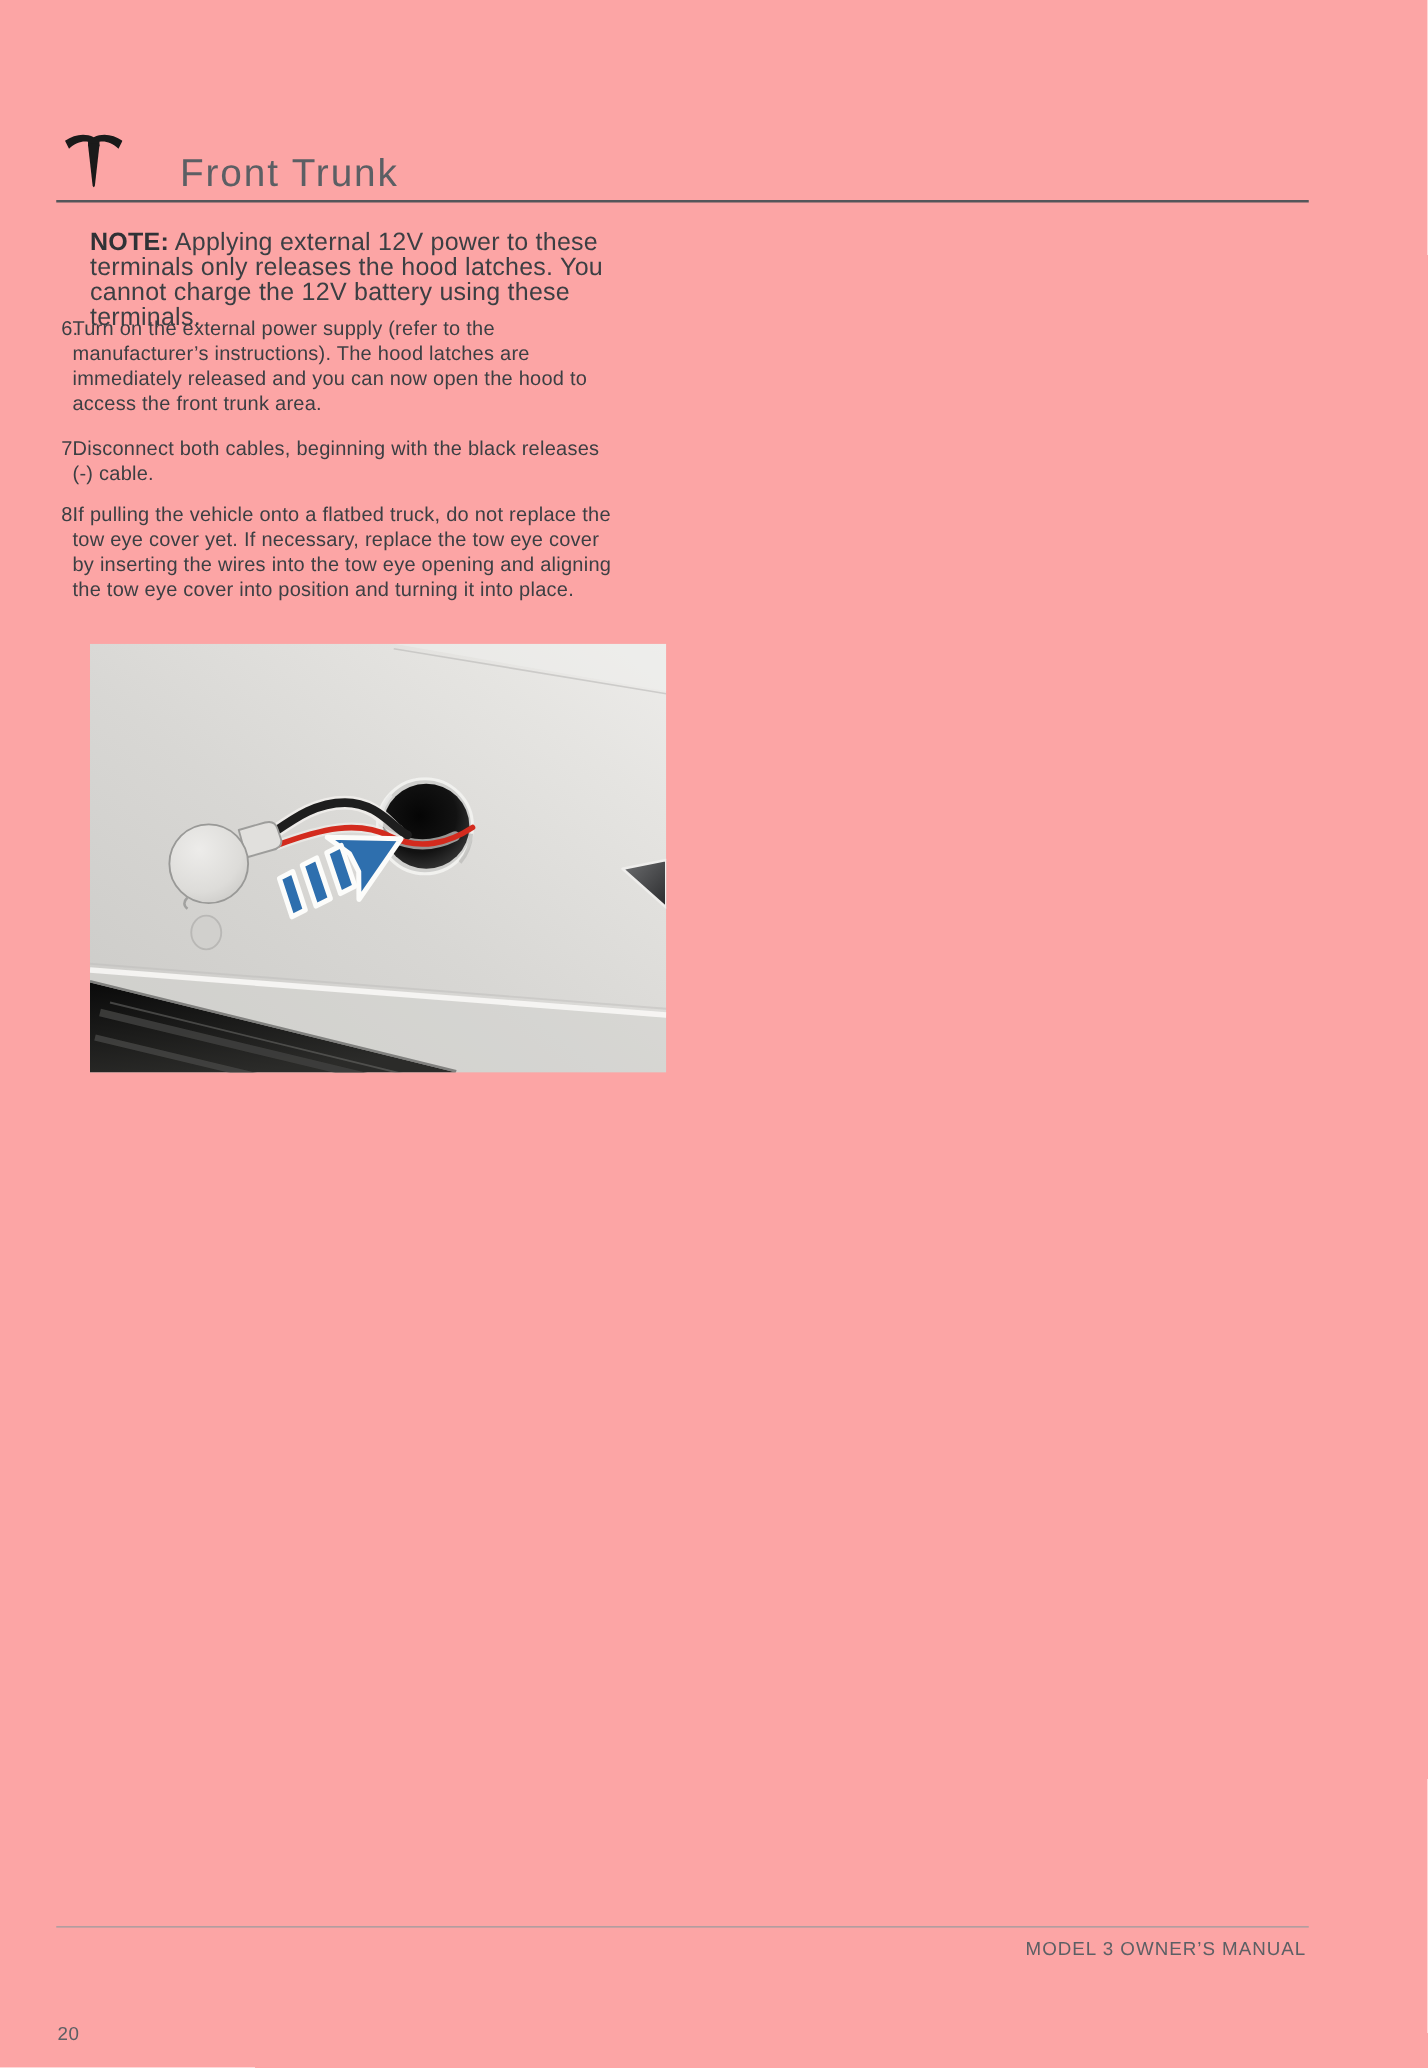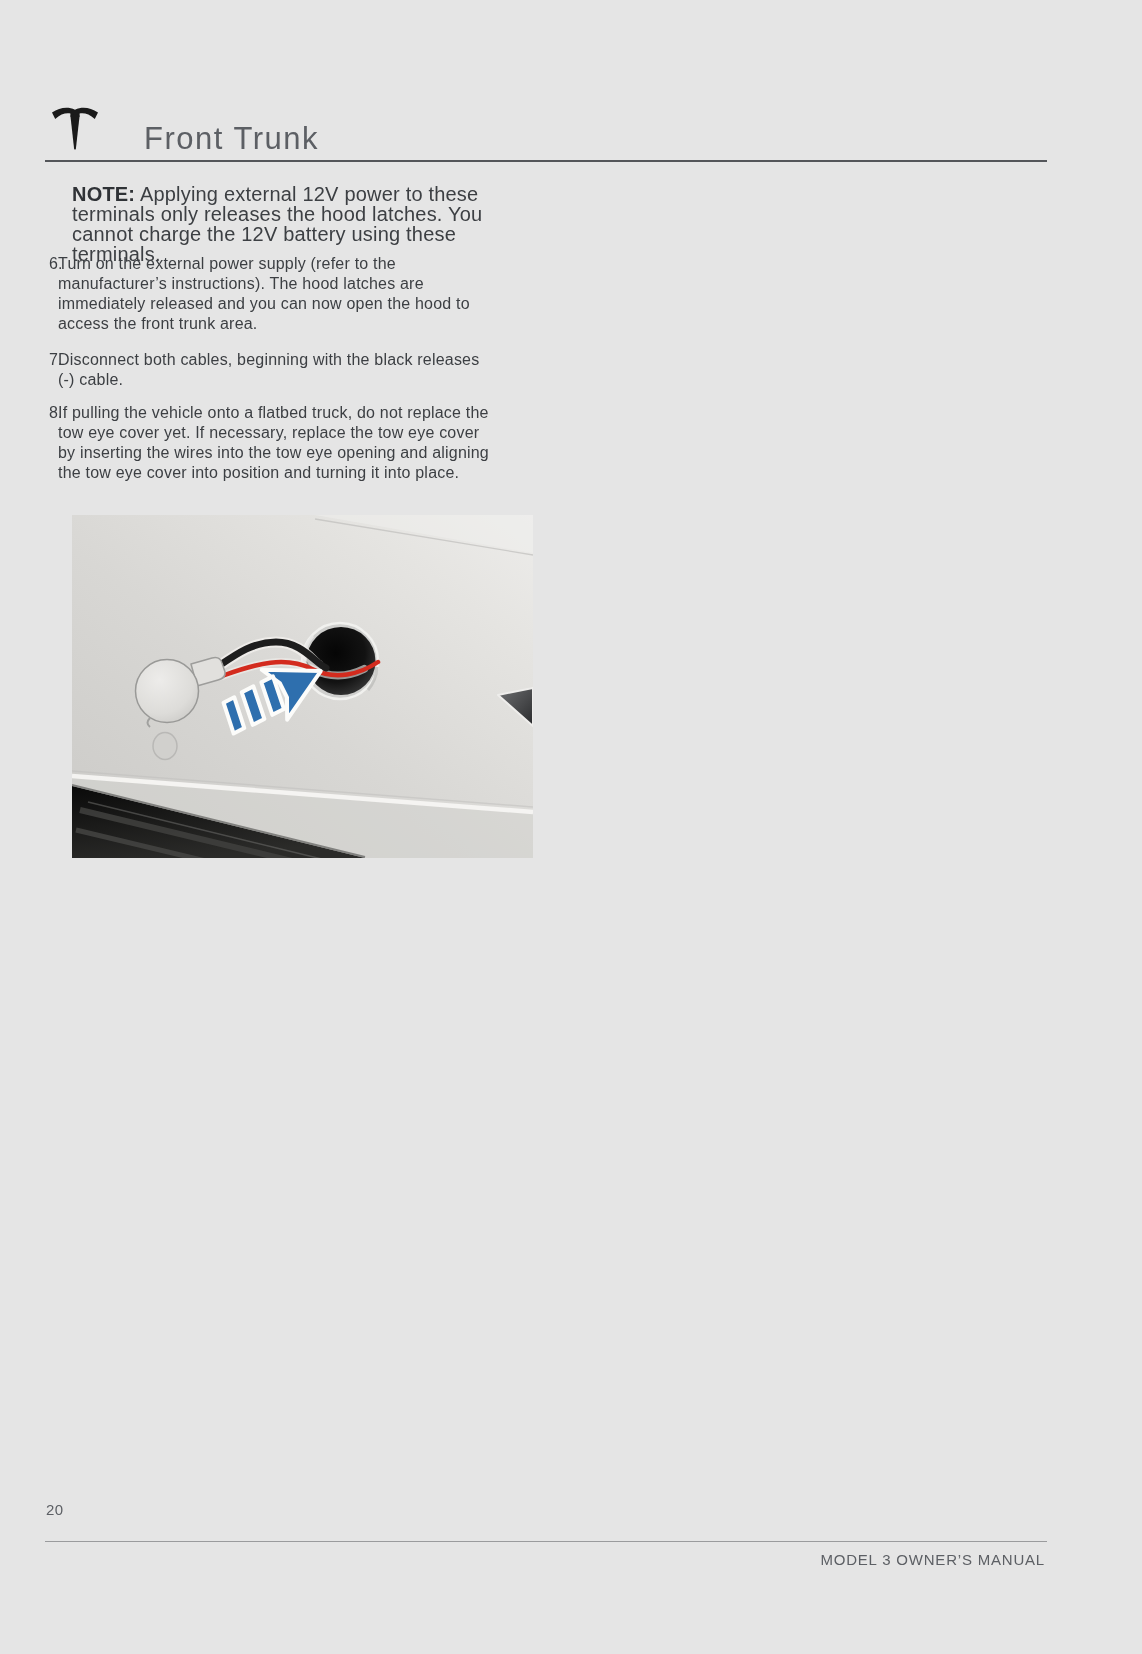--- a/index.html
+++ b/index.html
@@ -1,17 +1,17 @@
 <!DOCTYPE html>
 <html><head>
 <meta charset="utf-8">
 <style>
   html,body { margin:0; padding:0; background:#ffffff; }
   .page {
-    position:relative; width:1142px; height:1654px; background:#e5e5e5;
+    position:relative; width:1142px; height:1654px; background:#fca5a5;
     font-family:"Liberation Sans", sans-serif; overflow:hidden;
   }
   
   .logo { position:absolute; left:52px; top:106px; width:46px; height:48px; }
   .page-title {
     position:absolute; left:144px; top:121px;
     font-size:31px; letter-spacing:1.5px; color:#5c5f64; font-weight:400;
   }
   .header-rule {
     position:absolute; left:45px; top:160px; width:1002px; height:2px;
@@ -34,21 +34,21 @@
   .step-8 { top:403px; }
   
   .figure { position:absolute; left:72px; top:515px; width:461px; height:343px; }
   .figure svg { display:block; width:461px; height:343px; }
   
   .footer-rule {
     position:absolute; left:45px; top:1541px; width:1002px; height:1px;
     background:#9a9b9d;
   }
   .page-number {
-    position:absolute; left:46px; top:1501px;
+    position:absolute; left:46px; top:1619px;
     font-size:15px; letter-spacing:0.4px; color:#5c5f64;
   }
   .manual-title {
     position:absolute; right:97px; top:1551px;
     font-size:15px; letter-spacing:0.8px; color:#5c5f64;
   }
 </style>
 </head>
 <body>
 

